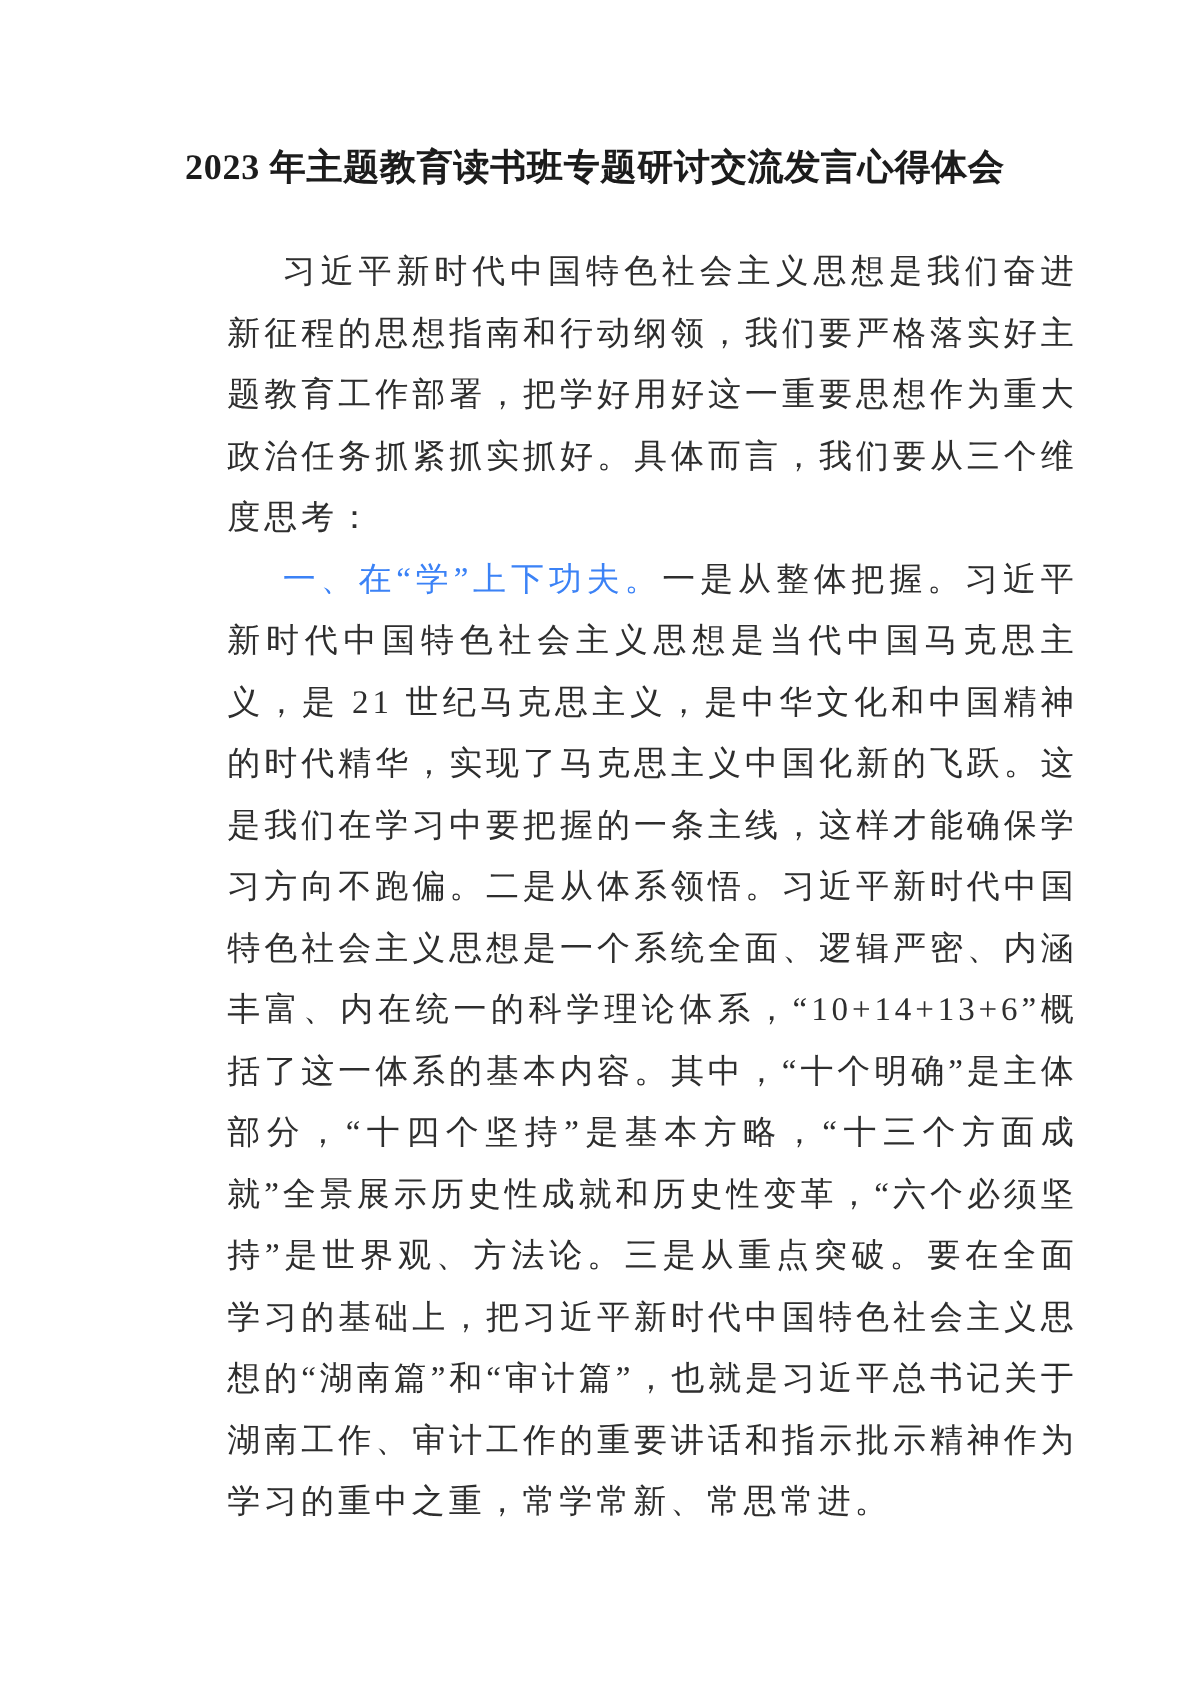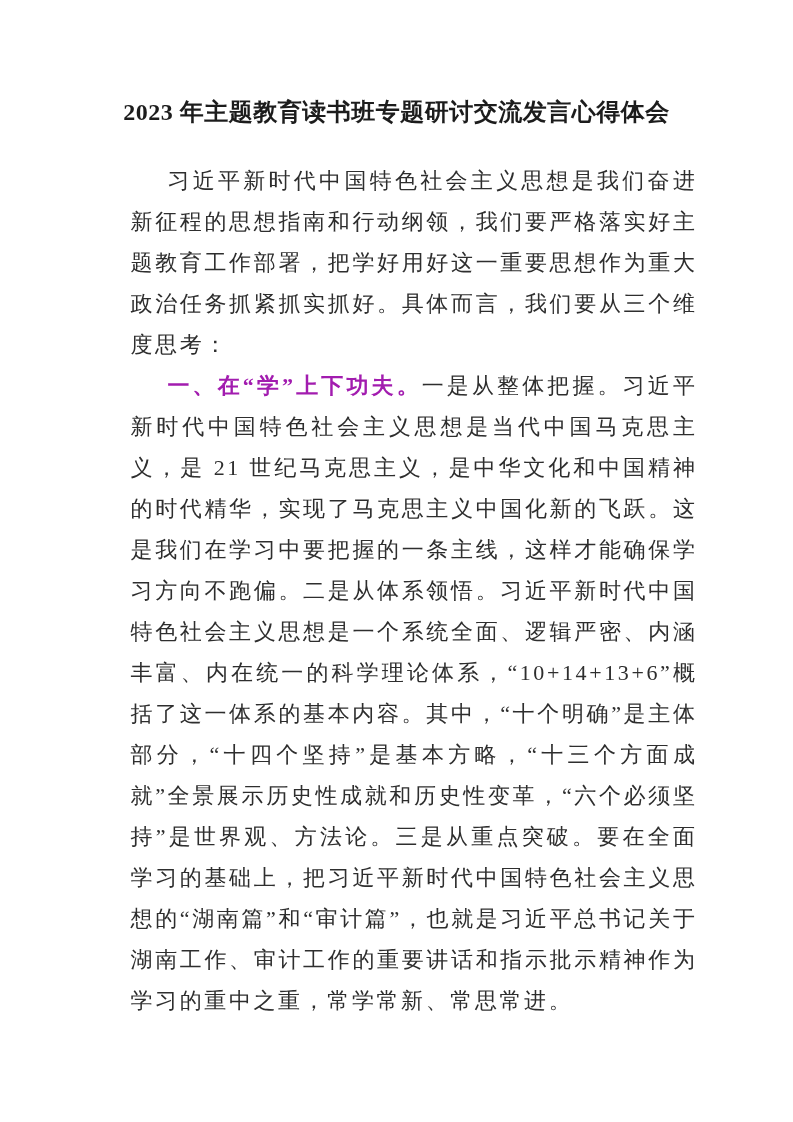--- a/index.html
+++ b/index.html
@@ -23,37 +23,37 @@
     padding: 0 60px;
     text-align: center;
     font-size: 24px;
     line-height: 36px;
     font-weight: bold;
     color: #1c1c1c;
     letter-spacing: 0.5px;
     font-family: "Liberation Serif", "DejaVu Serif", serif;
   }
   .doc-body {
-    margin: 30px 113px 0 74px;
+    margin: 30px 113px 0 95px;
     width: 567px;
     color: #2e2e2e;
     font-size: 22px;
     line-height: 41px;
     letter-spacing: 2.6px;
     text-align: justify;
     text-justify: inter-character;
   }
   .doc-body p {
     margin: 0;
     padding: 0;
     text-indent: 37px;
   }
   .doc-body p .lead {
-    font-weight: bold;
-    color: #a21caf;
+    font-weight: normal;
+    color: #3b82f6;
   }
 </style>
 </head>
 <body>
 
 <div class="page">
   <h1 class="doc-title">2023 年主题教育读书班专题研讨交流发言心得体会</h1>
 
   <div class="doc-body">
     <p><span>习近平新时代中国特色社会主义思想是我们奋进新征程的思想指南和行动纲领，我们要严格落实好主题教育工作部署，把学好用好这一重要思想作为重大政治任务抓紧抓实抓好。具体而言，我们要从三个维度思考：</span></p>

